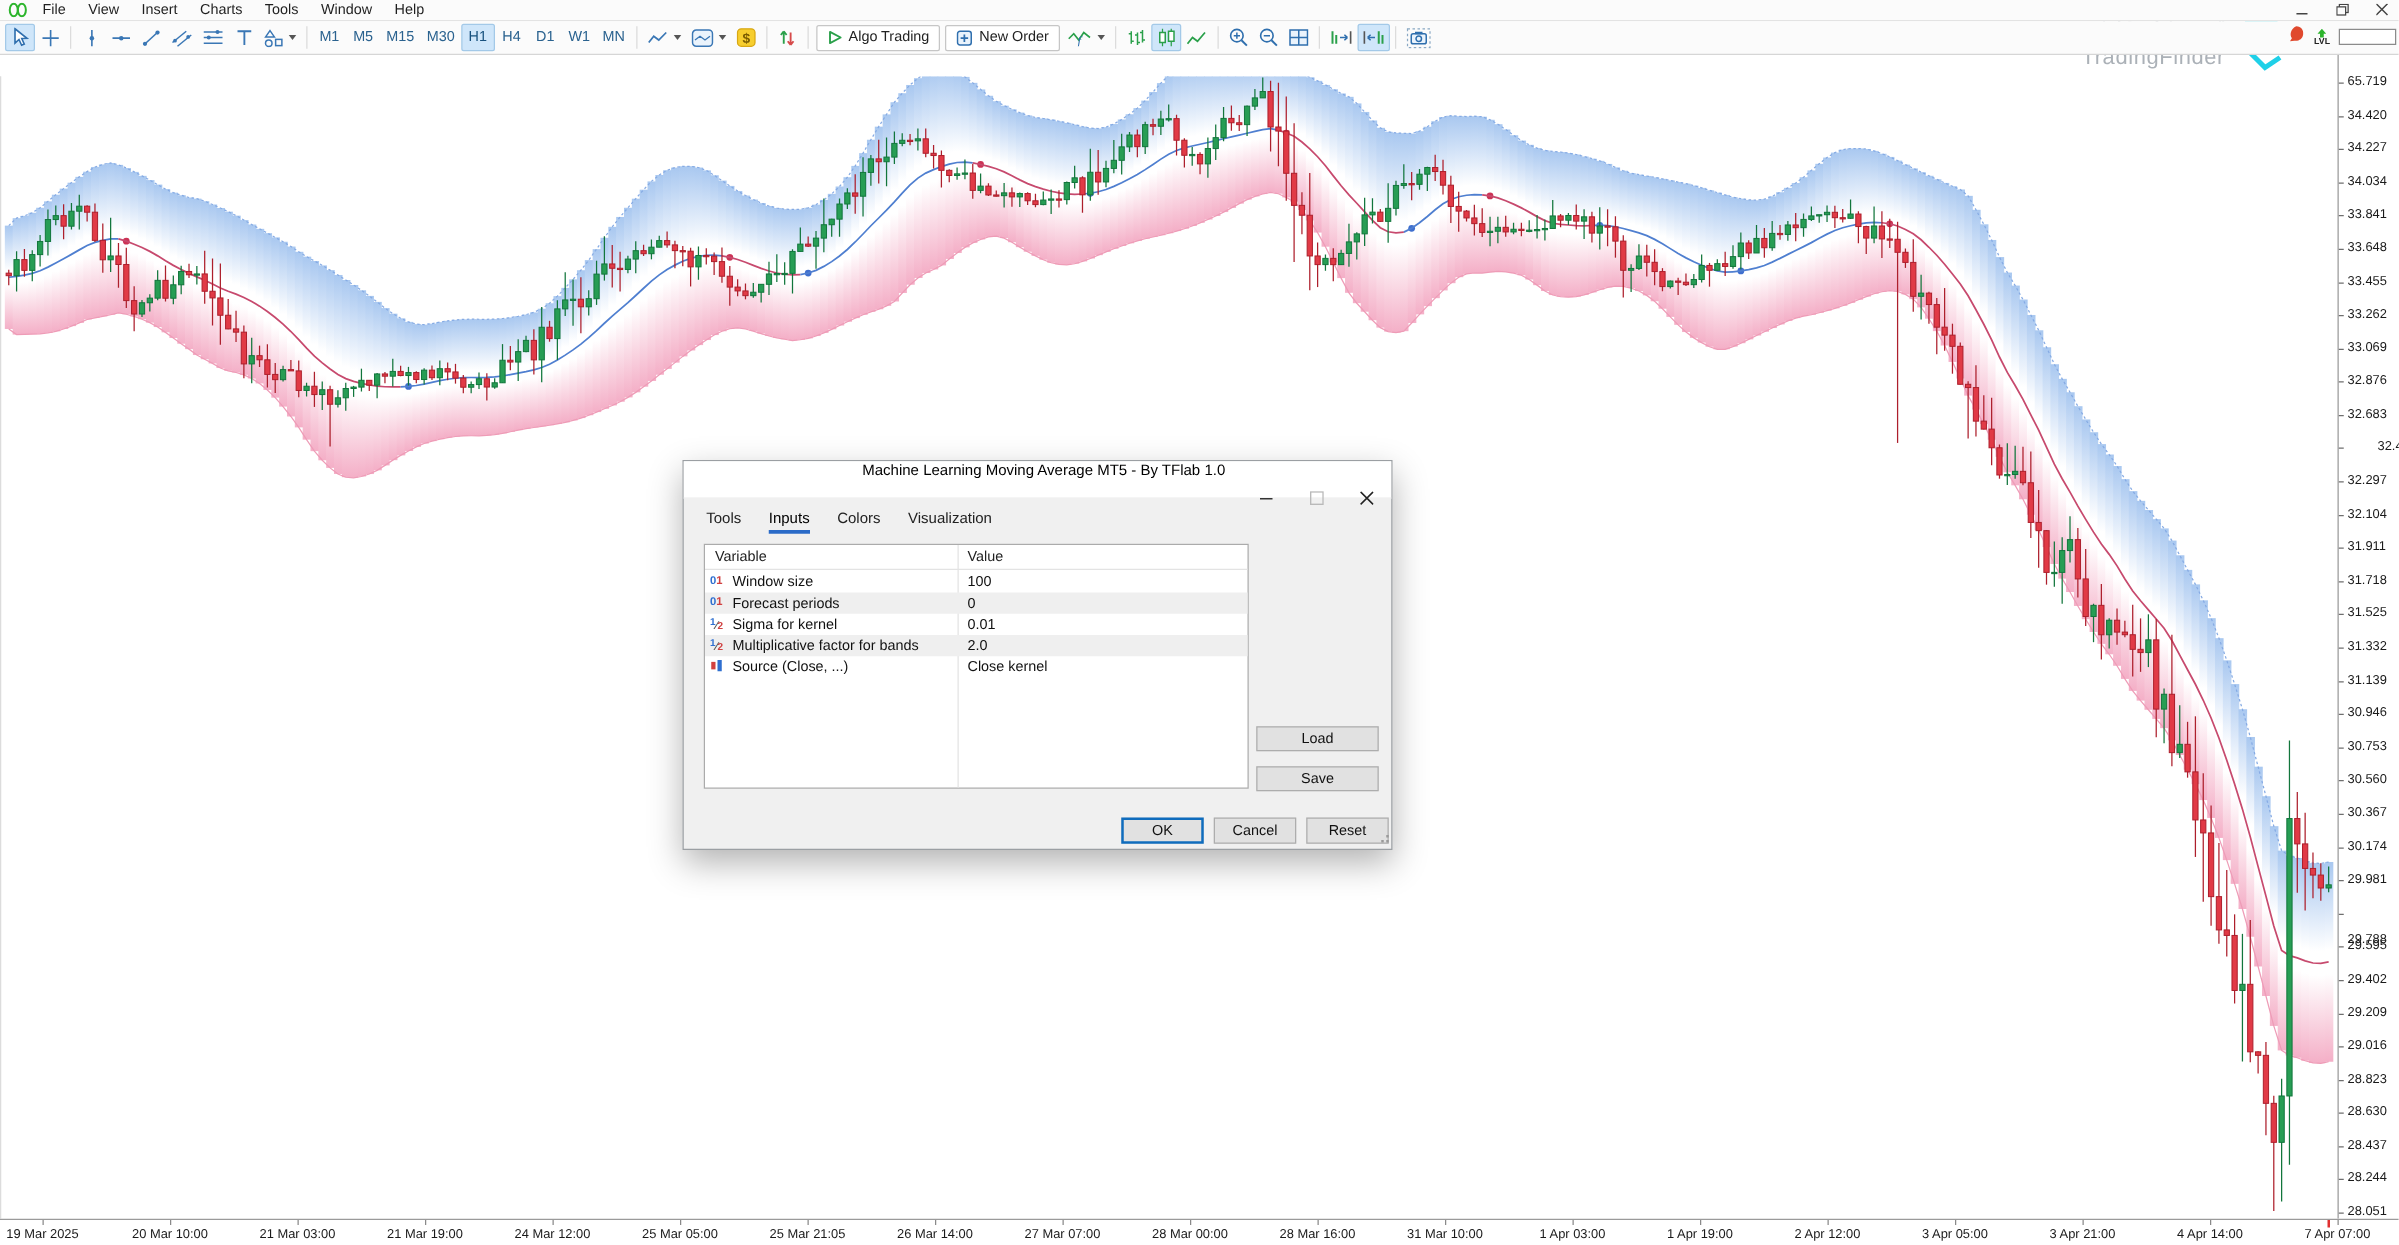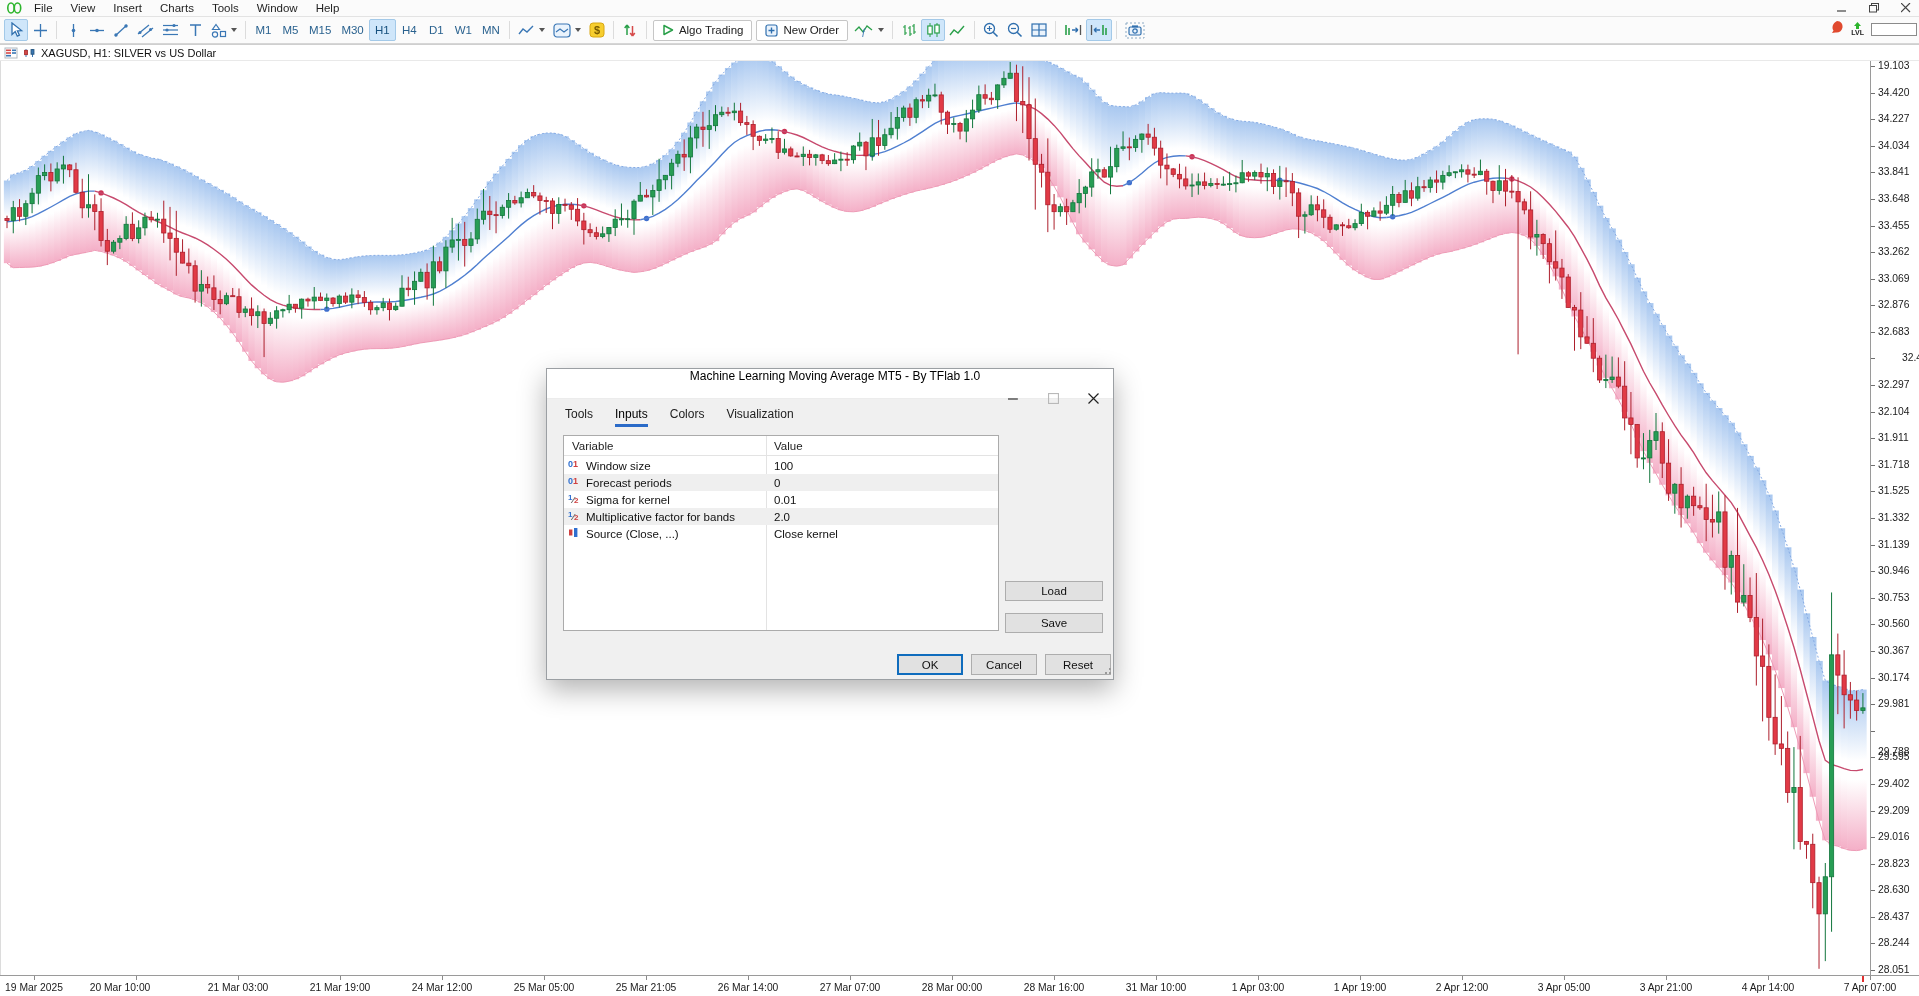--- a/index.html
+++ b/index.html
@@ -323,36 +323,20 @@
         </svg></span>
     <span class="lvl">
       <svg width="9" height="8">
           <path d="M4.5 0 L8 4 H6 V7 H3 V4 H1 Z" fill="#2db52d"></path>
         </svg>
       <span class="lvl-text">LVL</span>
     </span>
     <span class="pbar"><span class="pbar-fill" style="width:62%"></span></span>
   </div>
 
-  <div class="chart-titlebar">
-    <svg width="14" height="12">
-        <rect x="1" y="1" width="12" height="10" fill="#fff" stroke="#b0b8c0"></rect>
-        <rect x="2" y="2.5" width="5" height="1.6" fill="#d64a4a"></rect>
-        <rect x="2" y="5.2" width="5" height="1.6" fill="#d64a4a"></rect>
-        <rect x="2" y="7.9" width="5" height="1.6" fill="#3a77b5"></rect>
-        <rect x="8" y="2.5" width="4" height="1.6" fill="#3a77b5"></rect>
-        <rect x="8" y="5.2" width="4" height="1.6" fill="#3a77b5"></rect>
-      </svg>
-    <svg width="13" height="12">
-        <path d="M3 2 V10 M9.5 2 V10" stroke="#3a77b5" stroke-width="1"></path>
-        <rect x="1.6" y="3.4" width="2.8" height="4.2" fill="#d64a4a" stroke="#a33"></rect>
-        <rect x="8.1" y="2.6" width="2.8" height="4.6" fill="#3a77b5" stroke="#25557f"></rect>
-      </svg>
-    <span>XAGUSD, H1:  SILVER vs US Dollar</span>
-  </div>
 
   <div class="chart-area">
     <svg id="chart-svg" width="1870" height="914" viewBox="0 0 1870 914">
       <defs>
         <linearGradient id="bandG" x1="0" y1="0" x2="0" y2="1">
           <stop offset="0" stop-color="#a9c8f0"></stop>
           <stop offset="0.44" stop-color="#ffffff"></stop>
           <stop offset="0.56" stop-color="#ffffff"></stop>
           <stop offset="1" stop-color="#f4afc7"></stop>
         </linearGradient>
@@ -1273,21 +1257,21 @@
         <rect x="1847.28" y="633.7435368052473" width="4.2" height="5.308905030978281" fill="#e13a46" stroke="#ad1f2c" stroke-width="0.8"></rect>
         <line x1="1855.6499999999999" y1="629.5434442177102" x2="1855.6499999999999" y2="659.5643755326066" stroke="#ad1f2c" stroke-width="1"></line>
         <rect x="1853.55" y="639.0524418362256" width="4.2" height="10.355302371844232" fill="#e13a46" stroke="#ad1f2c" stroke-width="0.8"></rect>
         <line x1="1861.9199999999998" y1="632.1002660980018" x2="1861.9199999999998" y2="652.7458529427289" stroke="#12763c" stroke-width="1"></line>
         <rect x="1859.82" y="646.8580505151424" width="4.2" height="2.5496936929274625" fill="#279d54" stroke="#12763c" stroke-width="0.8"></rect>
       </svg>
   </div>
 
   <div class="price-axis" id="price-axis">
       <div class="ptick" style="top: 22px;"></div>
-      <div class="plabel" style="top: 16px;">19.103</div>
+      <div class="plabel" style="top: 16px;">65.719</div>
       <div class="ptick" style="top: 48.59px;"></div>
       <div class="plabel" style="top: 42.59px;">34.420</div>
       <div class="ptick" style="top: 75.18px;"></div>
       <div class="plabel" style="top: 69.18px;">34.227</div>
       <div class="ptick" style="top: 101.77px;"></div>
       <div class="plabel" style="top: 95.77px;">34.034</div>
       <div class="ptick" style="top: 128.36px;"></div>
       <div class="plabel" style="top: 122.36px;">33.841</div>
       <div class="ptick" style="top: 154.95px;"></div>
       <div class="plabel" style="top: 148.95px;">33.648</div>
@@ -1348,21 +1332,21 @@
       <div class="ptick" style="top: 899.47px;"></div>
       <div class="plabel" style="top: 893.47px;">28.244</div>
       <div class="ptick" style="top: 926.06px;"></div>
       <div class="plabel" style="top: 920.06px;">28.051</div>
     </div>
 
   <div class="time-axis" id="time-axis">
       <div class="ttick" style="left: 34px;"></div>
       <div class="tlabel" style="left: 34px;">19 Mar 2025</div>
       <div class="ttick" style="left: 136px;"></div>
-      <div class="tlabel" style="left: 120px;">20 Mar 10:00</div>
+      <div class="tlabel" style="left: 136px;">20 Mar 10:00</div>
       <div class="ttick" style="left: 238px;"></div>
       <div class="tlabel" style="left: 238px;">21 Mar 03:00</div>
       <div class="ttick" style="left: 340px;"></div>
       <div class="tlabel" style="left: 340px;">21 Mar 19:00</div>
       <div class="ttick" style="left: 442px;"></div>
       <div class="tlabel" style="left: 442px;">24 Mar 12:00</div>
       <div class="ttick" style="left: 544px;"></div>
       <div class="tlabel" style="left: 544px;">25 Mar 05:00</div>
       <div class="ttick" style="left: 646px;"></div>
       <div class="tlabel" style="left: 646px;">25 Mar 21:05</div>

